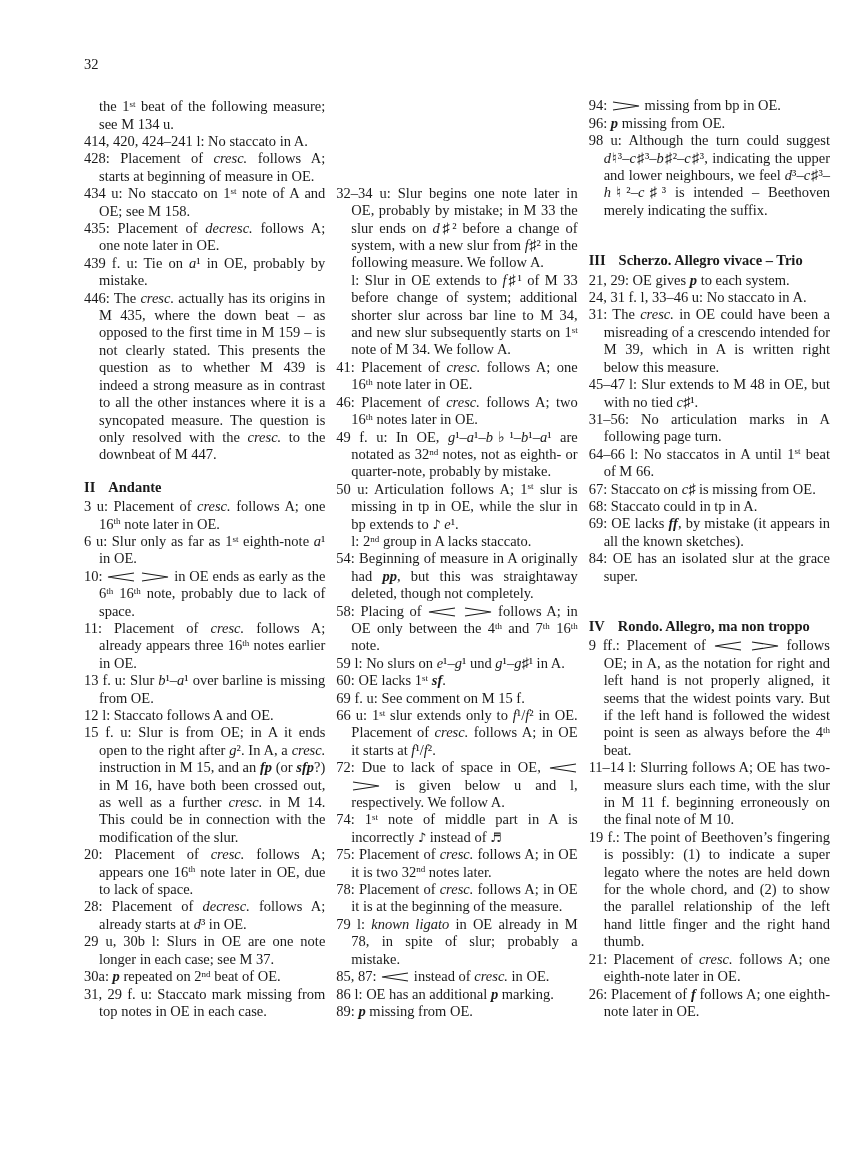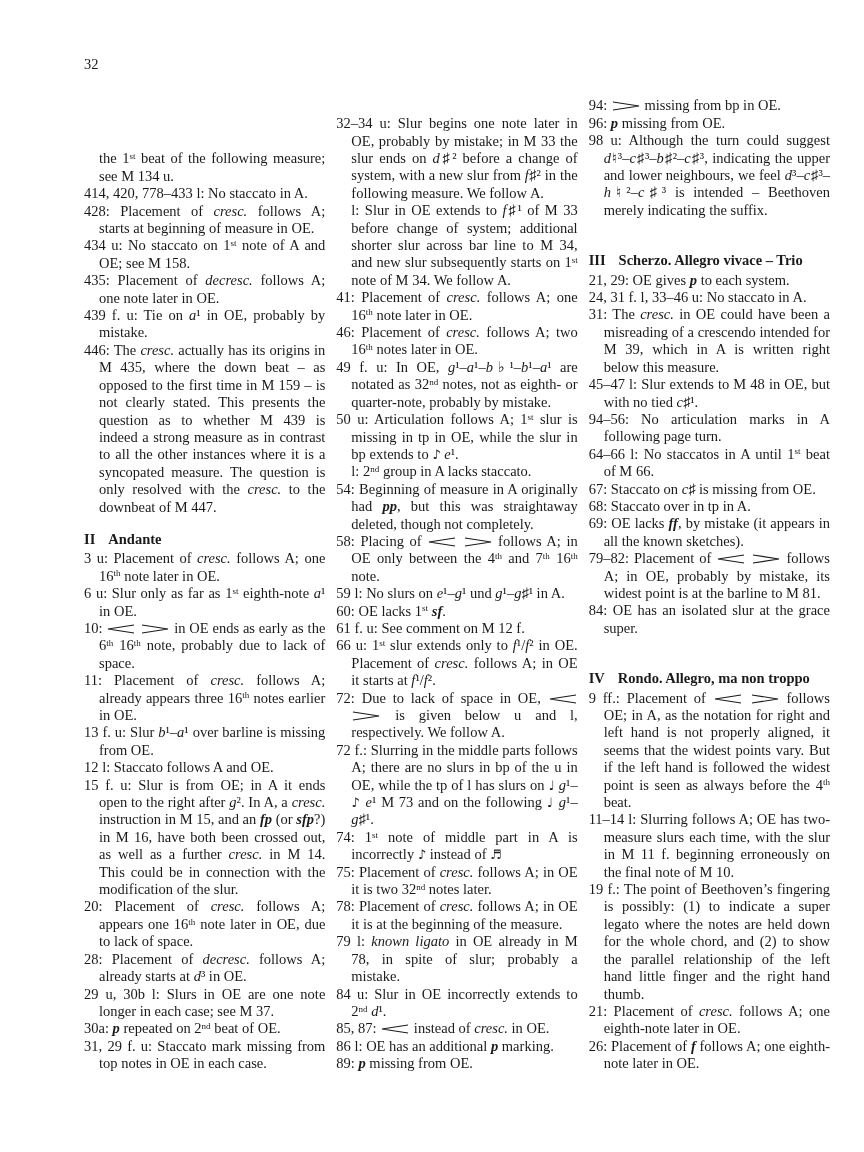--- a/index.html
+++ b/index.html
@@ -29,21 +29,21 @@
   .mus { font-family: "DejaVu Sans", "Liberation Sans", sans-serif; font-size: 13px; line-height: 0; }
 </style>
 </head>
 <body>
 
 <div class="page">
   <div class="pagenum">32</div>
   <div class="cols">
     <div class="col">
         <p class="entry cont">the 1<sup>st</sup> beat of the following measure; see M 134 u.</p>
-        <p class="entry">414, 420, 778–433 l: No staccato in A.</p>
+        <p class="entry">414, 420, 424–241 l: No staccato in A.</p>
         <p class="entry">428: Placement of <em>cresc.</em> follows A; starts at beginning of measure in OE.</p>
         <p class="entry">434 u: No staccato on 1<sup>st</sup> note of A and OE; see M 158.</p>
         <p class="entry">435: Placement of <em>decresc.</em> follows A; one note later in OE.</p>
         <p class="entry">439 f. u: Tie on <em>a</em>¹ in OE, probably by mistake.</p>
         <p class="entry">446: The <em>cresc.</em> actually has its origins in M 435, where the down beat – as opposed to the first time in M 159 – is not clearly stated. This presents the question as to whether M 439 is indeed a strong measure as in contrast to all the other instances where it is a syncopated measure. The question is only resolved with the <em>cresc.</em> to the downbeat of M 447.</p>
         <div class="heading"><span class="num">II</span><span>Andante</span></div>
         <p class="entry">3 u: Placement of <em>cresc.</em> follows A; one 16<sup>th</sup> note later in OE.</p>
         <p class="entry">6 u: Slur only as far as 1<sup>st</sup> eighth-note <em>a</em>¹ in OE.</p>
         <p class="entry">10: <svg class="hp" viewBox="0 0 28 10" width="28" height="10">
             <path d="M27 1 1 5 27 9" fill="none" stroke="currentColor" stroke-width="1.15"></path>
@@ -67,60 +67,53 @@
         <p class="entry">49 f. u: In OE, <em>g</em>¹–<em>a</em>¹–<em>b</em>♭¹–<em>b</em>¹–<em>a</em>¹ are notated as 32<sup>nd</sup> notes, not as eighth- or quarter-note, probably by mistake.</p>
         <p class="entry">50 u: Articulation follows A; 1<sup>st</sup> slur is missing in tp in OE, while the slur in bp extends to <span class="mus">♪</span> <em>e</em>¹.<br>l: 2<sup>nd</sup> group in A lacks staccato.</p>
         <p class="entry">54: Beginning of measure in A originally had <span class="dyn">pp</span>, but this was straightaway deleted, though not completely.</p>
         <p class="entry">58: Placing of <svg class="hp" viewBox="0 0 28 10" width="28" height="10">
             <path d="M27 1 1 5 27 9" fill="none" stroke="currentColor" stroke-width="1.15"></path>
           </svg> <svg class="hp" viewBox="0 0 28 10" width="28" height="10">
             <path d="M1 1 27 5 1 9" fill="none" stroke="currentColor" stroke-width="1.15"></path>
           </svg> follows A; in OE only between the 4<sup>th</sup> and 7<sup>th</sup> 16<sup>th</sup> note.</p>
         <p class="entry">59 l: No slurs on <em>e</em>¹–<em>g</em>¹ und <em>g</em>¹–<em>g</em>♯¹ in A.</p>
         <p class="entry">60: OE lacks 1<sup>st</sup> <span class="dyn">sf</span>.</p>
-        <p class="entry">61 f. u: See comment on M 12 f.</p>
+        <p class="entry">69 f. u: See comment on M 15 f.</p>
         <p class="entry">66 u: 1<sup>st</sup> slur extends only to <em>f</em>¹/<em>f</em>² in OE. Placement of <em>cresc.</em> follows A; in OE it starts at <em>f</em>¹/<em>f</em>².</p>
         <p class="entry">72: Due to lack of space in OE, <svg class="hp" viewBox="0 0 28 10" width="28" height="10">
             <path d="M27 1 1 5 27 9" fill="none" stroke="currentColor" stroke-width="1.15"></path>
           </svg> <svg class="hp" viewBox="0 0 28 10" width="28" height="10">
             <path d="M1 1 27 5 1 9" fill="none" stroke="currentColor" stroke-width="1.15"></path>
           </svg> is given below u and l, respectively. We follow A.</p>
-        <p class="entry">72 f.: Slurring in the middle parts follows A; there are no slurs in bp of the u in OE, while the tp of l has slurs on <span class="mus">♩</span> <em>g</em>¹–<span class="mus">♪</span> <em>e</em>¹ M 73 and on the following <span class="mus">♩</span> <em>g</em>¹–<em>g</em>♯¹.</p>
         <p class="entry">74: 1<sup>st</sup> note of middle part in A is incorrectly <span class="mus">♪</span> instead of <span class="mus">♬</span></p>
         <p class="entry">75: Placement of <em>cresc.</em> follows A; in OE it is two 32<sup>nd</sup> notes later.</p>
         <p class="entry">78: Placement of <em>cresc.</em> follows A; in OE it is at the beginning of the measure.</p>
         <p class="entry">79 l: <em>known ligato</em> in OE already in M 78, in spite of slur; probably a mistake.</p>
-        <p class="entry">84 u: Slur in OE incorrectly extends to 2<sup>nd</sup> <em>d</em>¹.</p>
         <p class="entry">85, 87: <svg class="hp" viewBox="0 0 28 10" width="28" height="10">
             <path d="M27 1 1 5 27 9" fill="none" stroke="currentColor" stroke-width="1.15"></path>
           </svg> instead of <em>cresc.</em> in OE.</p>
         <p class="entry">86 l: OE has an additional <span class="dyn">p</span> marking.</p>
         <p class="entry">89: <span class="dyn">p</span> missing from OE.</p>
       </div>
     <div class="col">
         <p class="entry">94: <svg class="hp" viewBox="0 0 28 10" width="28" height="10">
             <path d="M1 1 27 5 1 9" fill="none" stroke="currentColor" stroke-width="1.15"></path>
           </svg> missing from bp in OE.</p>
         <p class="entry">96: <span class="dyn">p</span> missing from OE.</p>
         <p class="entry">98 u: Although the turn could suggest <em>d</em>♮³–<em>c</em>♯³–<em>b</em>♯²–<em>c</em>♯³, indicating the upper and lower neighbours, we feel <em>d</em>³–<em>c</em>♯³–<em>h</em>♮²–<em>c</em>♯³ is intended – Beethoven merely indicating the suffix.</p>
         <div class="heading lg"><span class="num">III</span><span>Scherzo. Allegro vivace – Trio</span></div>
         <p class="entry">21, 29: OE gives <span class="dyn">p</span> to each system.</p>
         <p class="entry">24, 31 f. l, 33–46 u: No staccato in A.</p>
         <p class="entry">31: The <em>cresc.</em> in OE could have been a misreading of a crescendo intended for M 39, which in A is written right below this measure.</p>
         <p class="entry">45–47 l: Slur extends to M 48 in OE, but with no tied <em>c</em>♯¹.</p>
-        <p class="entry">94–56: No articulation marks in A following page turn.</p>
+        <p class="entry">31–56: No articulation marks in A following page turn.</p>
         <p class="entry">64–66 l: No staccatos in A until 1<sup>st</sup> beat of M 66.</p>
         <p class="entry">67: Staccato on <em>c</em>♯ is missing from OE.</p>
-        <p class="entry">68: Staccato over in tp in A.</p>
+        <p class="entry">68: Staccato could in tp in A.</p>
         <p class="entry">69: OE lacks <span class="dyn">ff</span>, by mistake (it appears in all the known sketches).</p>
-        <p class="entry">79–82: Placement of <svg class="hp" viewBox="0 0 28 10" width="28" height="10">
-            <path d="M27 1 1 5 27 9" fill="none" stroke="currentColor" stroke-width="1.15"></path>
-          </svg> <svg class="hp" viewBox="0 0 28 10" width="28" height="10">
-            <path d="M1 1 27 5 1 9" fill="none" stroke="currentColor" stroke-width="1.15"></path>
-          </svg> follows A; in OE, probably by mistake, its widest point is at the barline to M 81.</p>
         <p class="entry">84: OE has an isolated slur at the grace super.</p>
         <div class="heading lg"><span class="num">IV</span><span>Rondo. Allegro, ma non troppo</span></div>
         <p class="entry">9 ff.: Placement of <svg class="hp" viewBox="0 0 28 10" width="28" height="10">
             <path d="M27 1 1 5 27 9" fill="none" stroke="currentColor" stroke-width="1.15"></path>
           </svg> <svg class="hp" viewBox="0 0 28 10" width="28" height="10">
             <path d="M1 1 27 5 1 9" fill="none" stroke="currentColor" stroke-width="1.15"></path>
           </svg> follows OE; in A, as the notation for right and left hand is not properly aligned, it seems that the widest points vary. But if the left hand is followed the widest point is seen as always before the 4<sup>th</sup> beat.</p>
         <p class="entry">11–14 l: Slurring follows A; OE has two-measure slurs each time, with the slur in M 11 f. beginning erroneously on the final note of M 10.</p>
         <p class="entry">19 f.: The point of Beethoven’s fingering is possibly: (1) to indicate a super legato where the notes are held down for the whole chord, and (2) to show the parallel relationship of the left hand little finger and the right hand thumb.</p>
         <p class="entry">21: Placement of <em>cresc.</em> follows A; one eighth-note later in OE.</p>

